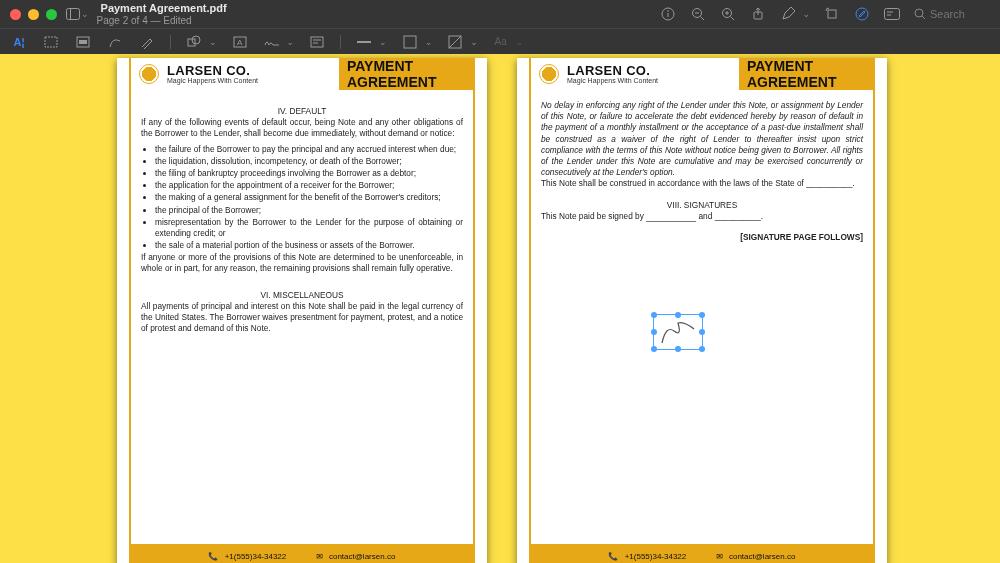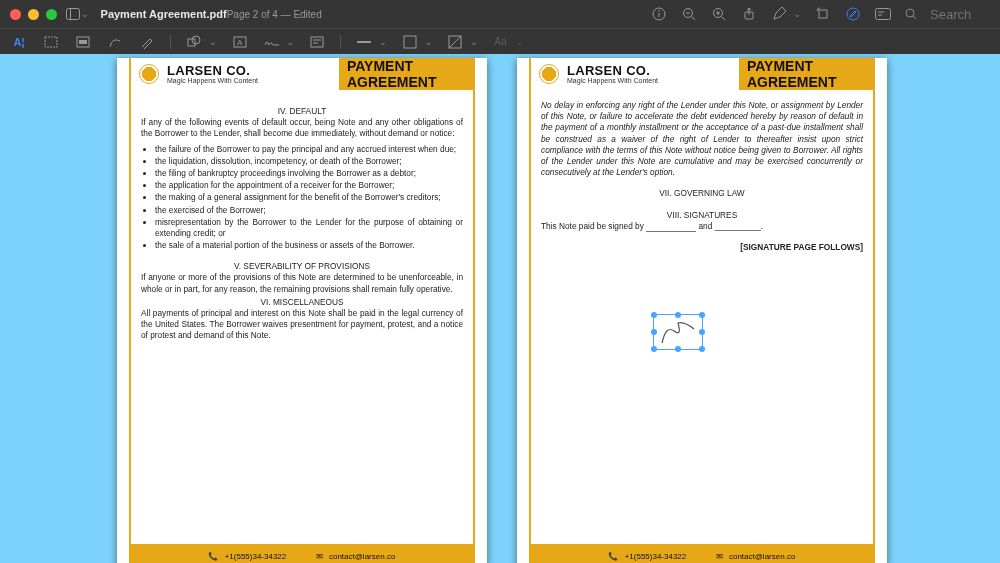--- a/index.html
+++ b/index.html
@@ -18,39 +18,39 @@
     background: #353535;
   }
   .traffic { display: flex; gap: 7px; }
   .dot { width: 11px; height: 11px; border-radius: 50%; }
   .dot.r { background: #ff5f57; }
   .dot.y { background: #febc2e; }
   .dot.g { background: #28c840; }
   .tb-icon { width: 16px; height: 16px; color: #999; display: flex; align-items: center; justify-content: center; }
   .doc-title { color: #e8e8e8; font-size: 11px; font-weight: 600; margin-left: 4px; }
   .doc-sub { color: #999; font-size: 10px; margin-top: 1px;}
-  .titlegroup { display: flex; flex-direction: row; line-height: 1.1; }
+  .titlegroup { display: flex; flex-direction: column; line-height: 1.1; }
   .tb-right { margin-left: auto; display: flex; gap: 14px; align-items: center; }
   .tb-right .tb-icon { cursor: pointer; }
   .search-wrap { display: flex; align-items: center; gap: 4px; color: #888; }
   .search-input {
     background: transparent; border: none; color: #ccc;
-    font-size: 13px; width: 60px; outline: none; margin-left: 9px;
+    font-size: 11px; width: 60px; outline: none;
   }
   .toolbar {
     height: 26px; background: #353535;
     display: flex; align-items: center; padding: 0 10px; gap: 14px;
     border-top: 1px solid #444;
   }
   .tool { width: 18px; height: 18px; display:flex; align-items:center; justify-content:center; color:#999; cursor:pointer; }
   .tool.blue { color: #3b82f6; }
   .tool-divider { width:1px; height:14px; background:#555; }
   .canvas {
     position: absolute; top: 54px; left: 0; right: 0; bottom: 0;
-    background: #7dd3fc;
+    background: #fde047;
     display: flex; gap: 30px; justify-content: center;
     padding: 4px 0 0 4px;
     overflow: hidden;
   }
   .page {
     width: 370px; height: 510px;
     background: #fff;
     position: relative;
     box-shadow: 0 2px 8px rgba(0,0,0,.5);
   }
@@ -287,27 +287,26 @@
       </div>
       <div class="content">
         <div class="sec-h">IV. DEFAULT</div>
         <div class="just">If any of the following events of default occur, being Note and any other obligations of the Borrower to the Lender, shall become due immediately, without demand or notice:</div>
         <ul class="ul">
           <li>the failure of the Borrower to pay the principal and any accrued interest when due;</li>
           <li>the liquidation, dissolution, incompetency, or death of the Borrower;</li>
           <li>the filing of bankruptcy proceedings involving the Borrower as a debtor;</li>
           <li>the application for the appointment of a receiver for the Borrower;</li>
           <li>the making of a general assignment for the benefit of the Borrower's creditors;</li>
-          <li>the exercised of the Borrower;</li>
+          <li>the principal of the Borrower;</li>
           <li>misrepresentation by the Borrower to the Lender for the purpose of obtaining or extending credit; or</li>
           <li>the sale of a material portion of the business or assets of the Borrower.</li>
         </ul>
-        <div class="sec-h" style="margin-top:10px">V. SEVERABILITY OF PROVISIONS</div>
         <div class="just">If anyone or more of the provisions of this Note are determined to be unenforceable, in whole or in part, for any reason, the remaining provisions shall remain fully operative.</div>
-        <div class="sec-h" style="margin-top:2px">VI. MISCELLANEOUS</div>
+        <div class="sec-h" style="margin-top:15px">VI. MISCELLANEOUS</div>
         <div class="just">All payments of principal and interest on this Note shall be paid in the legal currency of the United States. The Borrower waives presentment for payment, protest, and a notice of protest and demand of this Note.</div>
       </div>
       <div class="footer">
         <div class="fcell">
             <span>📞</span>
             <span>+1(555)34-34322</span>
           </div>
         <div class="fcell">
             <span>✉</span>
             <span>contact@larsen.co</span>
@@ -323,21 +322,21 @@
           <div class="logo-circle"></div>
           <div class="company">
             <div class="company-name">LARSEN CO.</div>
             <div class="company-tag">Magic Happens With Content</div>
           </div>
         </div>
         <div class="hdr-flag">PAYMENT AGREEMENT</div>
       </div>
       <div class="content">
         <div class="ital">No delay in enforcing any right of the Lender under this Note, or assignment by Lender of this Note, or failure to accelerate the debt evidenced hereby by reason of default in the payment of a monthly installment or the acceptance of a past-due installment shall be construed as a waiver of the right of Lender to thereafter insist upon strict compliance with the terms of this Note without notice being given to Borrower. All rights of the Lender under this Note are cumulative and may be exercised concurrently or consecutively at the Lender's option.</div>
-        <div class="sec-h" style="margin-top:10px">VII. GOVERNING LAW</div>
+        <div class="just">This Note shall be construed in accordance with the laws of the State of __________.</div>
         <div class="sec-h" style="margin-top:10px">VIII. SIGNATURES</div>
         <div>
           <span>This Note paid be signed by </span>
           <span style="display:inline-block;width:50px;border-bottom:1px solid #777;vertical-align:bottom"></span>
           <span> and __________.</span>
         </div>
         <div class="sigfollow">[SIGNATURE PAGE FOLLOWS]</div>
       </div>
       <div class="footer">
         <div class="fcell">

